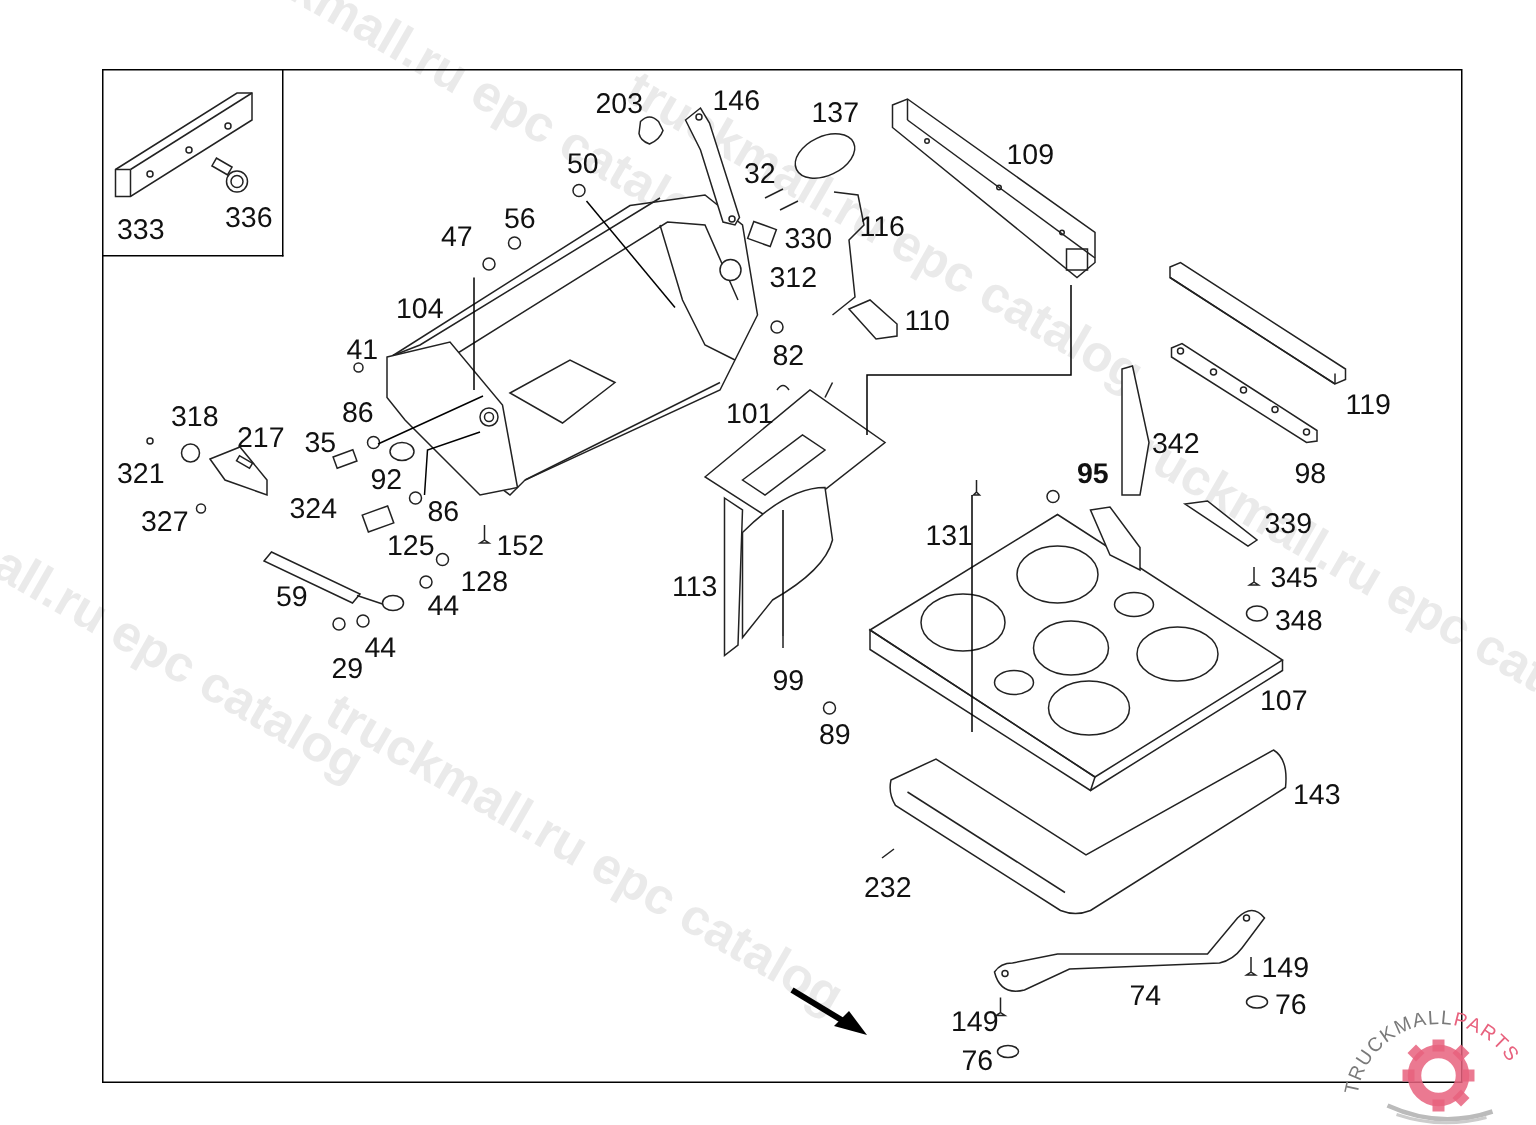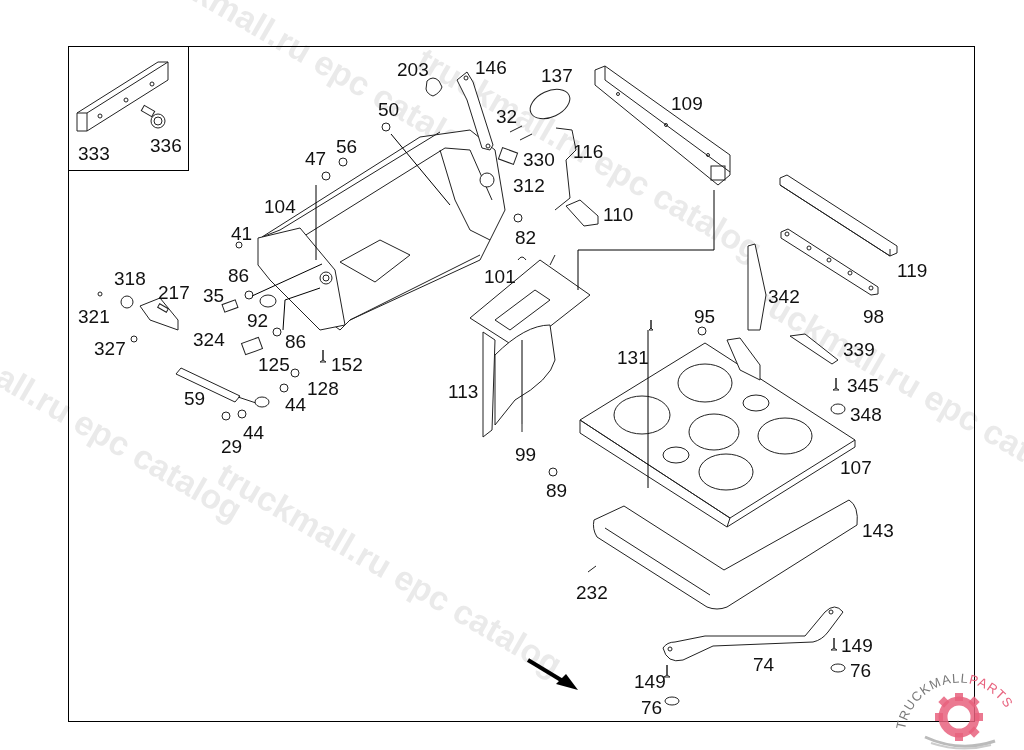--- a/index.html
+++ b/index.html
@@ -191,21 +191,21 @@
 
   <span class="lbl" style="left:78px;top:144px;">333</span>
   <span class="lbl" style="left:150px;top:136px;">336</span>
   <span class="lbl" style="left:397px;top:60px;">203</span>
   <span class="lbl" style="left:475px;top:58px;">146</span>
   <span class="lbl" style="left:541px;top:66px;">137</span>
   <span class="lbl" style="left:671px;top:94px;">109</span>
   <span class="lbl" style="left:378px;top:100px;">50</span>
   <span class="lbl" style="left:496px;top:107px;">32</span>
   <span class="lbl" style="left:336px;top:137px;">56</span>
-  <span class="lbl" style="left:305px;top:149px;">47</span>
+  <span class="lbl" style="left:294px;top:149px;">47</span>
   <span class="lbl" style="left:523px;top:150px;">330</span>
   <span class="lbl" style="left:573px;top:142px;">116</span>
   <span class="lbl" style="left:513px;top:176px;">312</span>
   <span class="lbl" style="left:264px;top:197px;">104</span>
   <span class="lbl" style="left:515px;top:228px;">82</span>
   <span class="lbl" style="left:603px;top:205px;">110</span>
   <span class="lbl" style="left:231px;top:224px;">41</span>
   <span class="lbl" style="left:484px;top:267px;">101</span>
   <span class="lbl" style="left:228px;top:266px;">86</span>
   <span class="lbl" style="left:114px;top:269px;">318</span>
@@ -223,21 +223,21 @@
   <span class="lbl" style="left:285px;top:395px;">44</span>
   <span class="lbl" style="left:243px;top:423px;">44</span>
   <span class="lbl" style="left:221px;top:437px;">29</span>
   <span class="lbl" style="left:448px;top:382px;">113</span>
   <span class="lbl" style="left:515px;top:445px;">99</span>
   <span class="lbl" style="left:546px;top:481px;">89</span>
   <span class="lbl" style="left:897px;top:261px;">119</span>
   <span class="lbl" style="left:768px;top:287px;">342</span>
   <span class="lbl" style="left:863px;top:307px;">98</span>
   <span class="lbl" style="left:617px;top:320px;margin-top:28px;">131</span>
-  <span class="lbl" style="left:694px;top:307px;">95</span>
+  <span class="lbl" style="left:718px;top:307px;font-weight:bold;">95</span>
   <span class="lbl" style="left:843px;top:340px;">339</span>
   <span class="lbl" style="left:847px;top:376px;">345</span>
   <span class="lbl" style="left:850px;top:405px;">348</span>
   <span class="lbl" style="left:840px;top:458px;">107</span>
   <span class="lbl" style="left:862px;top:521px;">143</span>
   <span class="lbl" style="left:576px;top:583px;">232</span>
   <span class="lbl" style="left:634px;top:672px;">149</span>
   <span class="lbl" style="left:641px;top:698px;">76</span>
   <span class="lbl" style="left:753px;top:655px;">74</span>
   <span class="lbl" style="left:841px;top:636px;">149</span>

